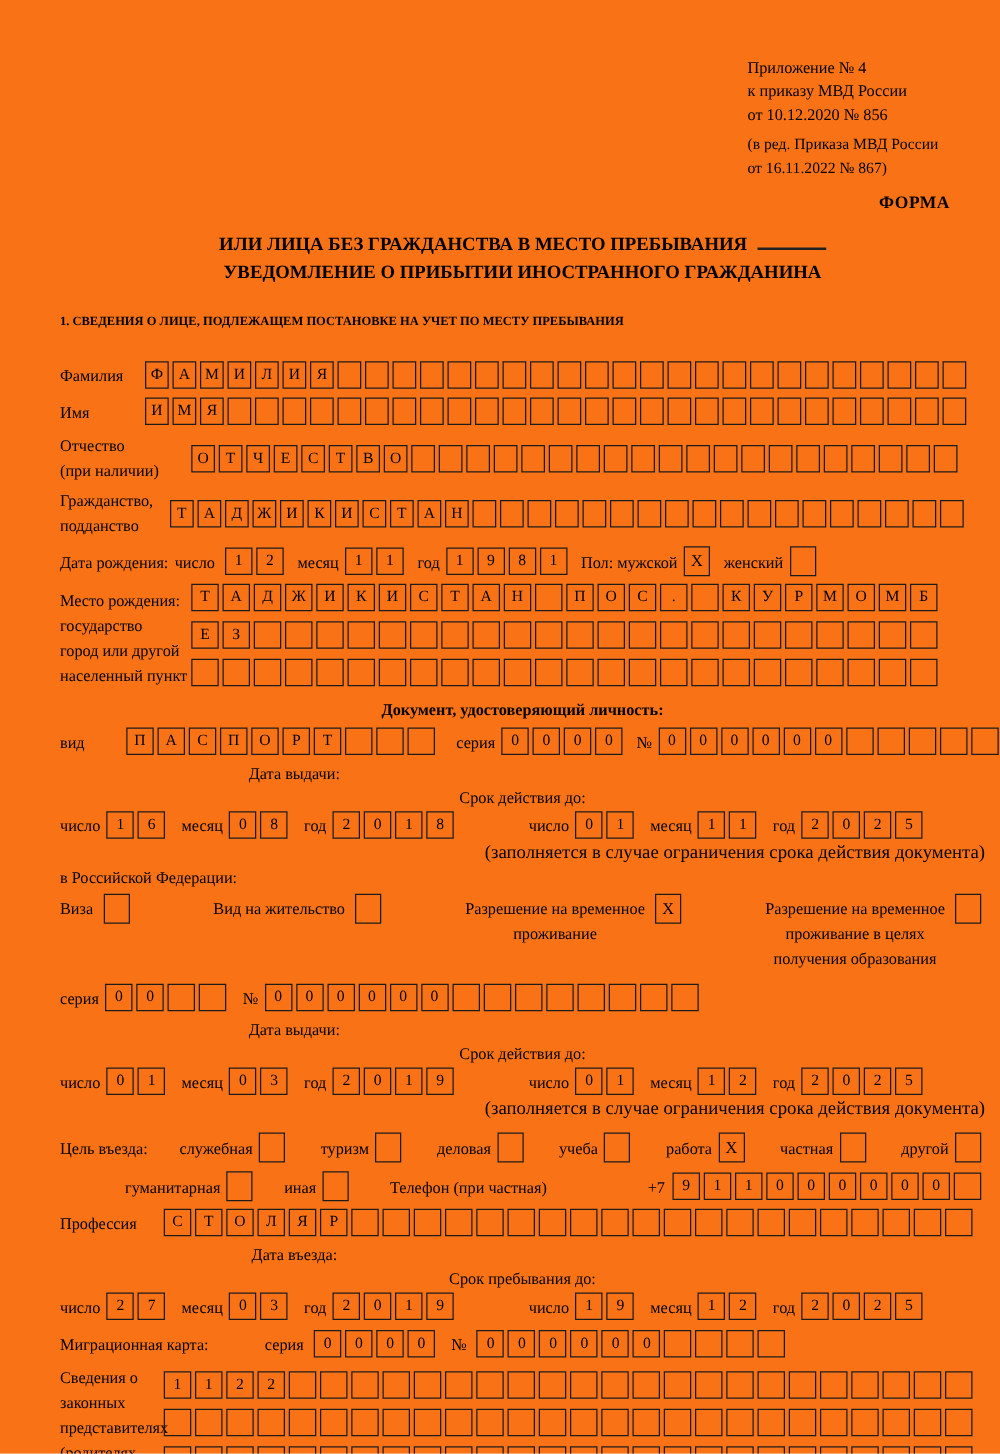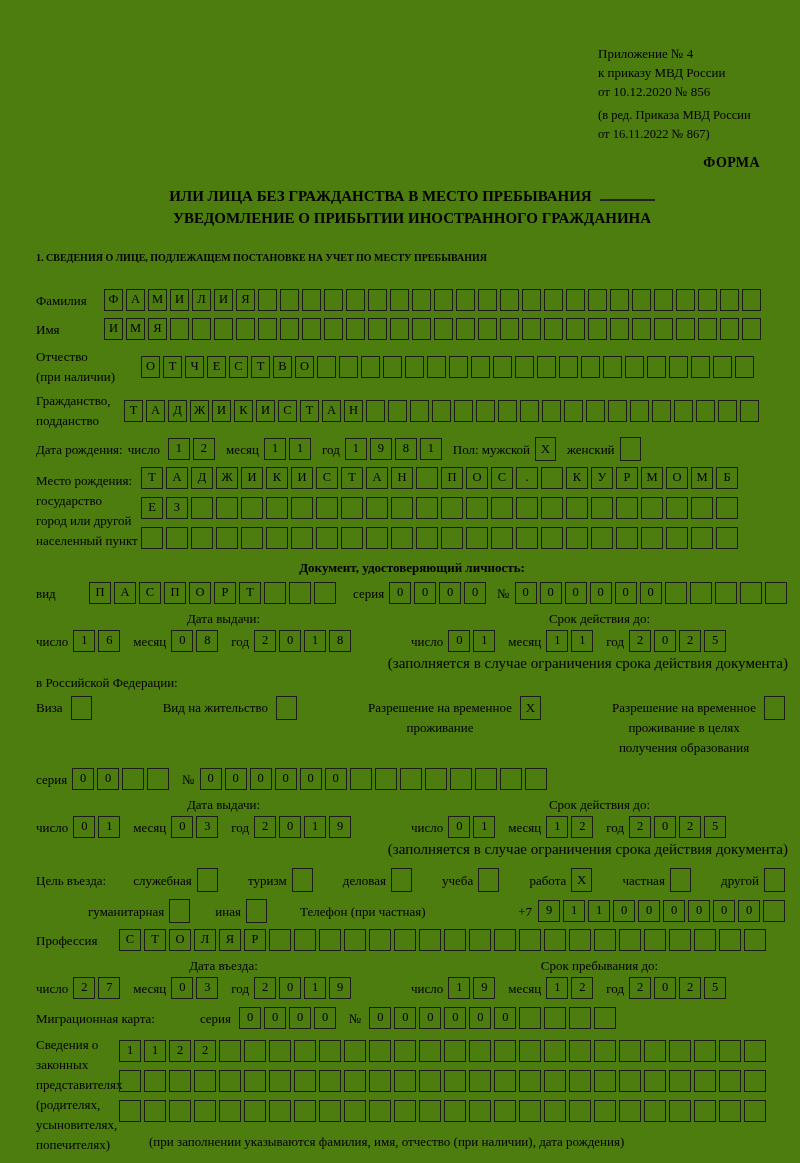--- a/index.html
+++ b/index.html
@@ -1,19 +1,19 @@
 <!DOCTYPE html>
 <html><head>
 <meta charset="utf-8">
 <style>
   html,body { margin:0; padding:0; background:#fff; }
   .page {
     position:relative; width:800px; height:1163px; box-sizing:border-box;
-    background:#4d7c0f; color:#000; overflow:hidden;
-    padding:44px 12px 0 36px;
+    background:#f97316; color:#000; overflow:hidden;
+    padding:44px 12px 0 48px;
     font-family:"Liberation Serif","DejaVu Serif",serif;
     font-size:13px; line-height:19px;
   }
   .appendix { margin-left:auto; width:190px; font-size:13px; line-height:19px; }
   .appendix .ed { margin-top:5px; font-size:12.5px; }
   .appendix .ed2 { font-size:12.5px; }
   .forma { text-align:right; padding-right:28px; font-weight:bold; font-size:14px; margin-top:9px; letter-spacing:.4px; }
   .title { text-align:center; font-weight:bold; font-size:15px; line-height:22px; margin-top:13px; }
   .uline { display:inline-block; width:55px; border-bottom:2px solid #222; height:3px; margin-left:8px; }
   .sec-head { font-weight:bold; font-size:10px; margin-top:19px; }
@@ -30,21 +30,21 @@
     text-align:center; font-size:12.5px; line-height:19px; overflow:hidden;
   }
   .wide .box { width:22px; }
   .cb .box { width:21px; height:24px; line-height:21px; font-size:13px; }
 
   .mt22 { margin-top:22px; } .mt7 { margin-top:7px; } .mt6 { margin-top:6px; }
   .mt5 { margin-top:5px; } .mt4 { margin-top:4px; } .mt10{ margin-top:10px; }
   .mb8 { margin-bottom:8px; }
 
   .doc-head { text-align:center; font-weight:bold; margin-top:4px; }
-  .dheads { display:flex; margin-top:5px; }
+  .dheads { display:flex; margin-top:5px;flex-direction:column; }
   .dh-left { width:375px; flex:none; text-align:center; }
   .dh-right { flex:1; text-align:center; }
   .drow { display:flex; align-items:center; margin-top:2px; }
   .dgroup { display:flex; align-items:center; }
   .dg-left { width:375px; flex:none; }
   .dgroup .dlbl { margin-right:5px; }
   .dgroup .boxes { margin-right:10px; }
   .dgroup .boxes:last-child { margin-right:0; }
   .note { text-align:right; font-size:15px; margin-top:2px; }
 

